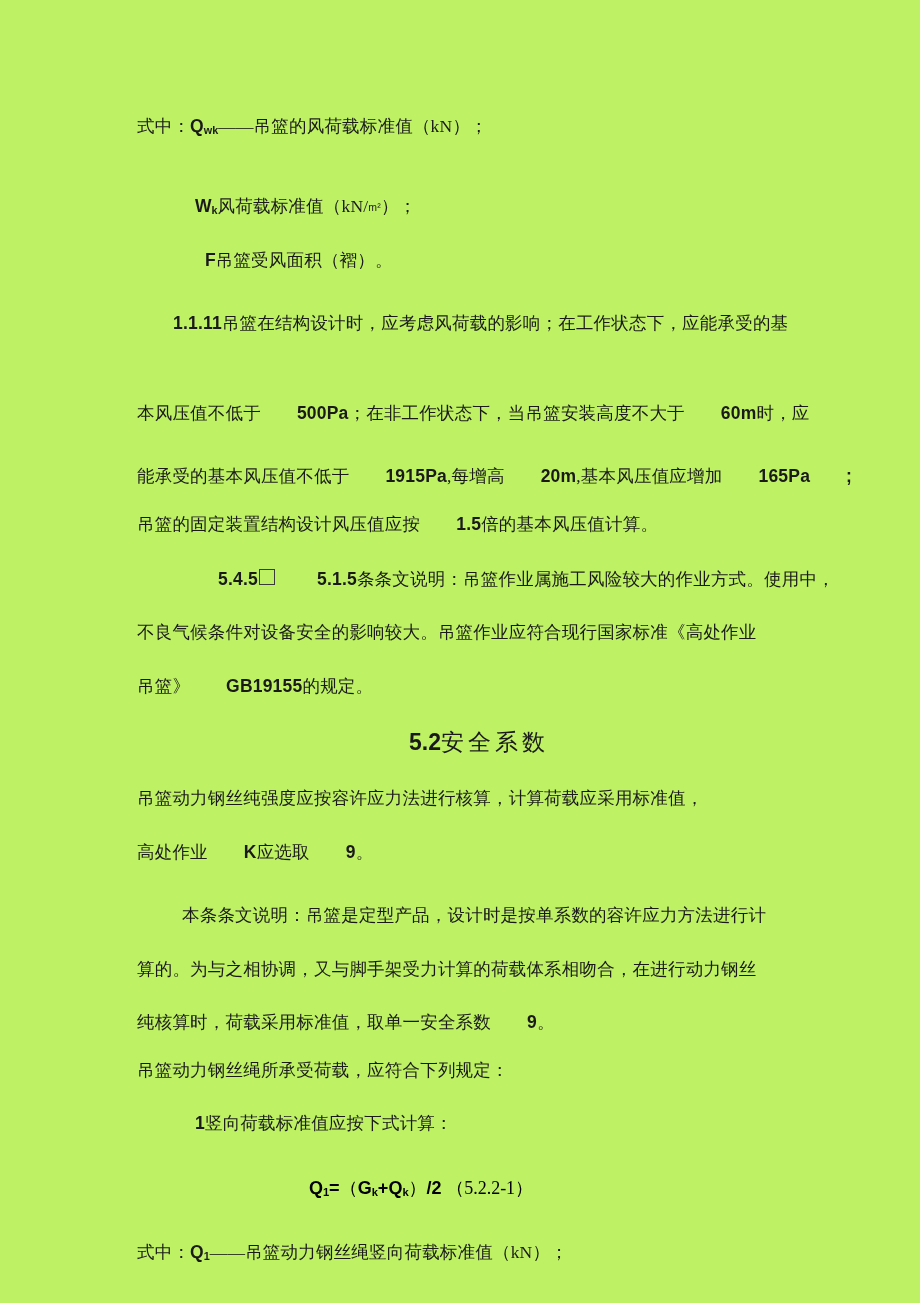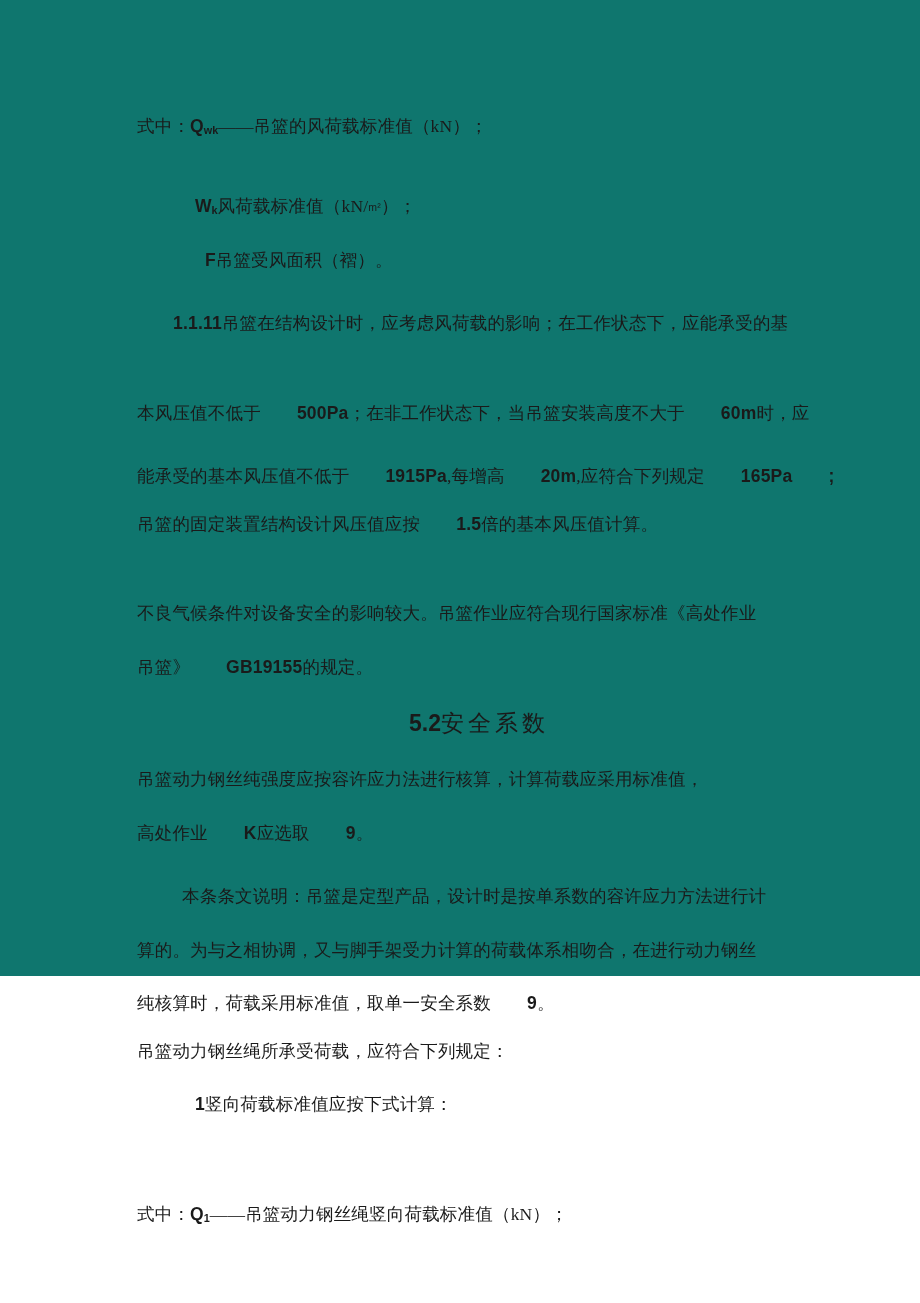--- a/index.html
+++ b/index.html
@@ -14,22 +14,22 @@
     position: relative;
     font-family: "Liberation Serif", "DejaVu Serif", serif;
     color: #000000;
     overflow: hidden;
   }
 
   .page {
     position: absolute;
     left: 0; top: 0;
     width: 920px;
-    height: 976px;
-    background: #0f766e;
+    height: 1303px;
+    background: #bef264;
   }
 
   
   .doc-body {
     position: absolute;
     left: 137px;
     top: 118px;
     width: 648px;
   }
 
@@ -124,28 +124,29 @@
     <div class="gap-l"></div>
 
     <div class="line"><span class="lat-n">1.1.11</span><span>吊篮在结构设计时，应考虑风荷载的影响；在工作状态下，应能承受的基</span></div>
 
     <div class="gap-xxl"></div>
 
     <div class="line"><span>本风压值不低于</span><span class="lat-n">500Pa</span><span>；在非工作状态下，当吊篮安装高度不大于</span><span class="lat-n">60m</span><span>时，应</span></div>
 
     <div class="gap-l"></div>
 
-    <div class="line"><span>能承受的基本风压值不低于</span><span class="lat-n">1915Pa</span><span>,每增高</span><span class="lat-n">20m</span><span>,应符合下列规定</span><span class="lat-n">165Pa</span><span class="lat-n">;</span></div>
+    <div class="line"><span>能承受的基本风压值不低于</span><span class="lat-n">1915Pa</span><span>,每增高</span><span class="lat-n">20m</span><span>,基本风压值应增加</span><span class="lat-n">165Pa</span><span class="lat-n">;</span></div>
 
     <div class="gap-s"></div>
 
     <div class="line"><span>吊篮的固定装置结构设计风压值应按</span><span class="lat-n">1.5</span><span>倍的基本风压值计算。</span></div>
 
     <div class="gap-m"></div>
 
+    <div class="line indent-2"><span class="lat-n">5.4.5</span><span class="tofu"></span><span> </span><span class="lat-n">5.1.5</span><span>条条文说明：吊篮作业属施工风险较大的作业方式。使用中，</span></div>
 
     <div class="gap-m"></div>
 
     <div class="line"><span>不良气候条件对设备安全的影响较大。吊篮作业应符合现行国家标准《高处作业</span></div>
 
     <div class="gap-m"></div>
 
     <div class="line"><span>吊篮》</span><span class="lat-n">GB19155</span><span>的规定。</span></div>
 
     <div class="gap-m"></div>
@@ -175,19 +176,20 @@
     <div class="gap-s"></div>
 
     <div class="line"><span>吊篮动力钢丝绳所承受荷载，应符合下列规定：</span></div>
 
     <div class="gap-m"></div>
 
     <div class="line indent-1"><span class="lat-n">1</span><span>竖向荷载标准值应按下式计算：</span></div>
 
     <div class="gap-l"></div>
 
+    <div class="formula"><span class="lat">Q</span><span class="sub">1</span><span class="lat">=</span><span>（</span><span class="lat">G</span><span class="sub">k</span><span class="lat">+</span><span class="lat">Q</span><span class="sub">k</span><span>）</span><span class="lat">/2</span><span> </span><span>（5.2.2-1）</span></div>
 
     <div class="gap-l"></div>
 
     <div class="line"><span>式中：</span><span class="lat">Q</span><span class="sub">1</span><span>——吊篮动力钢丝绳竖向荷载标准值（kN）；</span></div>
 
   </div>
 </div>
 
 </body></html>

